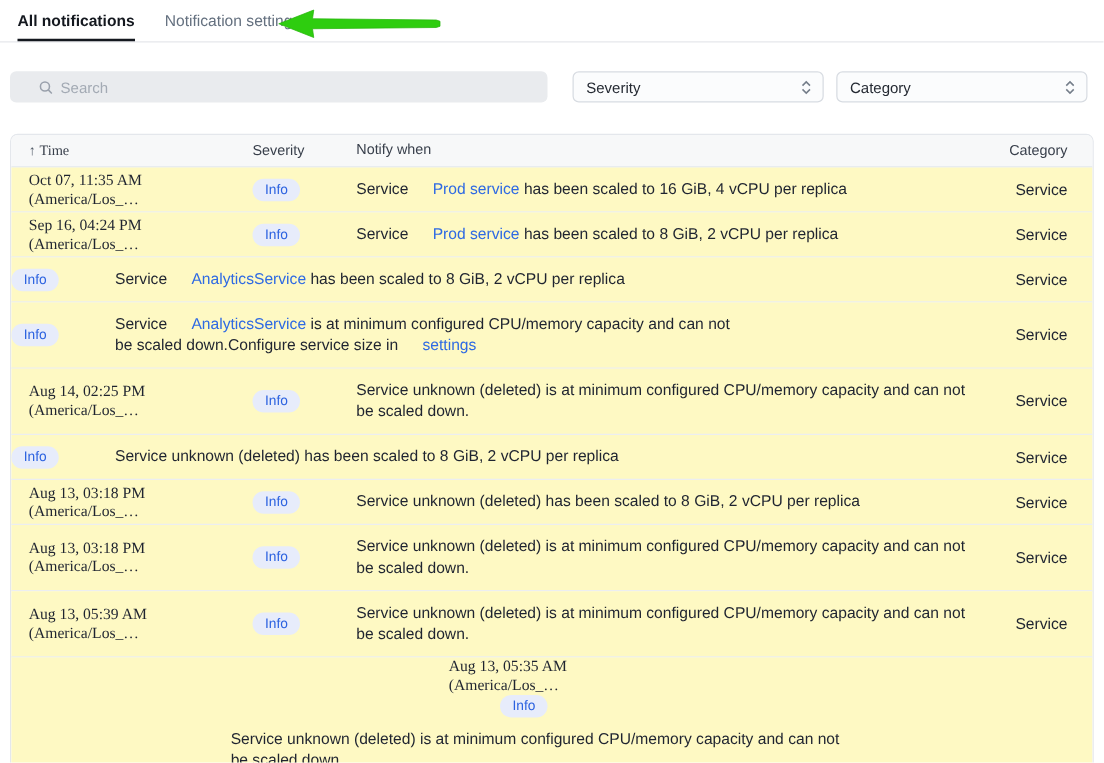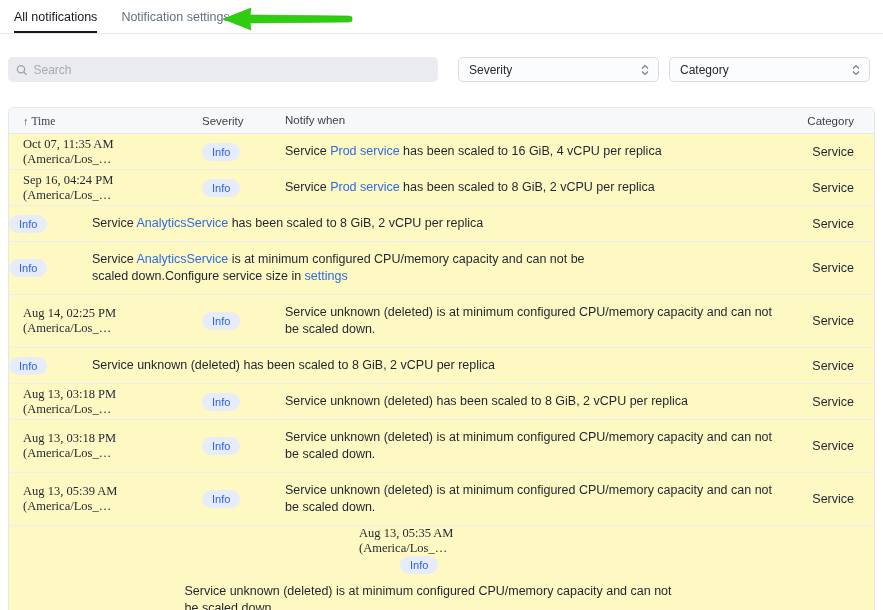--- a/index.html
+++ b/index.html
@@ -3,27 +3,27 @@
 <meta charset="utf-8">
 <style>
   * { margin:0; padding:0; box-sizing:border-box; }
   html,body { width:883px; height:610px; background:#ffffff; overflow:hidden;
     font-family:"Liberation Sans","DejaVu Sans",sans-serif; color:#1f2430; }
 
   
   .tabbar { position:relative; border-bottom:1px solid #e6e8ec; padding:10px 0 0 14px;
     display:flex; gap:24px; height:34px; }
   .tab { font-size:12.5px; padding-bottom:11px; cursor:pointer; color:#64707f; }
-  .tab.active { color:#14181f; font-weight:400; border-bottom:2px solid #14181f; }
+  .tab.active { color:#14181f; font-weight:700; border-bottom:2px solid #14181f; }
   .arrow-anno { position:absolute; left:221px; top:6px; width:134px; height:26px; }
 
   
   .filters { display:flex; align-items:center; margin:23px 13px 0 8px; gap:10px; }
   .searchbox { flex:0 0 430px; height:25px; background:#e9ebee; border-radius:5px;
-    display:flex; align-items:center; padding:0 8px; gap:6px; }
+    display:flex; align-items:center; padding:0 23px; gap:6px; }
   .searchbox input { border:none; outline:none; background:transparent; font-size:12px;
     color:#30363f; width:100%; font-family:inherit; }
   .searchbox input::placeholder { color:#a3aab4; }
   .spacer { flex:1; }
   .select { width:206px; height:25px; background:#fbfcfd; border:1px solid #d8dce2;
     border-radius:5px; display:flex; align-items:center; justify-content:space-between;
     padding:0 9px 0 10px; font-size:12px; color:#252a33; cursor:pointer; }
   .updown { color:#757e8a; display:flex; flex-direction:column; line-height:0; }
 
   
@@ -34,21 +34,21 @@
     font-size:12.5px; background:#fef9c3; }
   .trow:last-child { border-bottom:none;flex-direction:column; }
   .c-time { width:193px; padding-left:14px;font-family:Liberation Serif, serif; }
   .c-sev  { width:83px; }
   .c-msg  { flex:1; padding:9px 16px 9px 0; line-height:1.36; max-width:560px; }
   .c-msg .inner { max-width:498px; display:block; }
   .c-cat  { width:78px; padding-right:20px; text-align:right; margin-left:auto; }
   .thead .c-msg { padding:0 16px 0 0; }
   .badge { display:inline-block; background:#e7ecfb; color:#2c62e0; font-size:11px;
     font-weight:500; padding:3px 10px; border-radius:10px; }
-  a.msg-link { color:#2e6ae3; text-decoration:none; cursor:pointer; }
+  a.msg-link { color:#2e6ae3; text-decoration:none; cursor:pointer;margin-left:16px; }
   .sort-ico { color:#4b5563; font-size:11px; margin-right:3px; }
 
   
   .footer { position:relative; height:52px; display:flex; align-items:center; }
   .rowcount { position:absolute; left:28px; top:20px; font-size:11px; color:#6b7280;margin-left:48px; }
   .pager { position:absolute; left:0; right:0; top:13px; display:flex; justify-content:center;
     align-items:center; gap:8px; }
   .pbtn-prev { width:23px; height:25px; background:#d4d7db; border:none; border-radius:4px;
     color:#a9aeb6; font-size:12px; display:flex; align-items:center; justify-content:center; }
   .pinput { width:28px; height:25px; border:1px solid #d9dce1; border-radius:4px;

